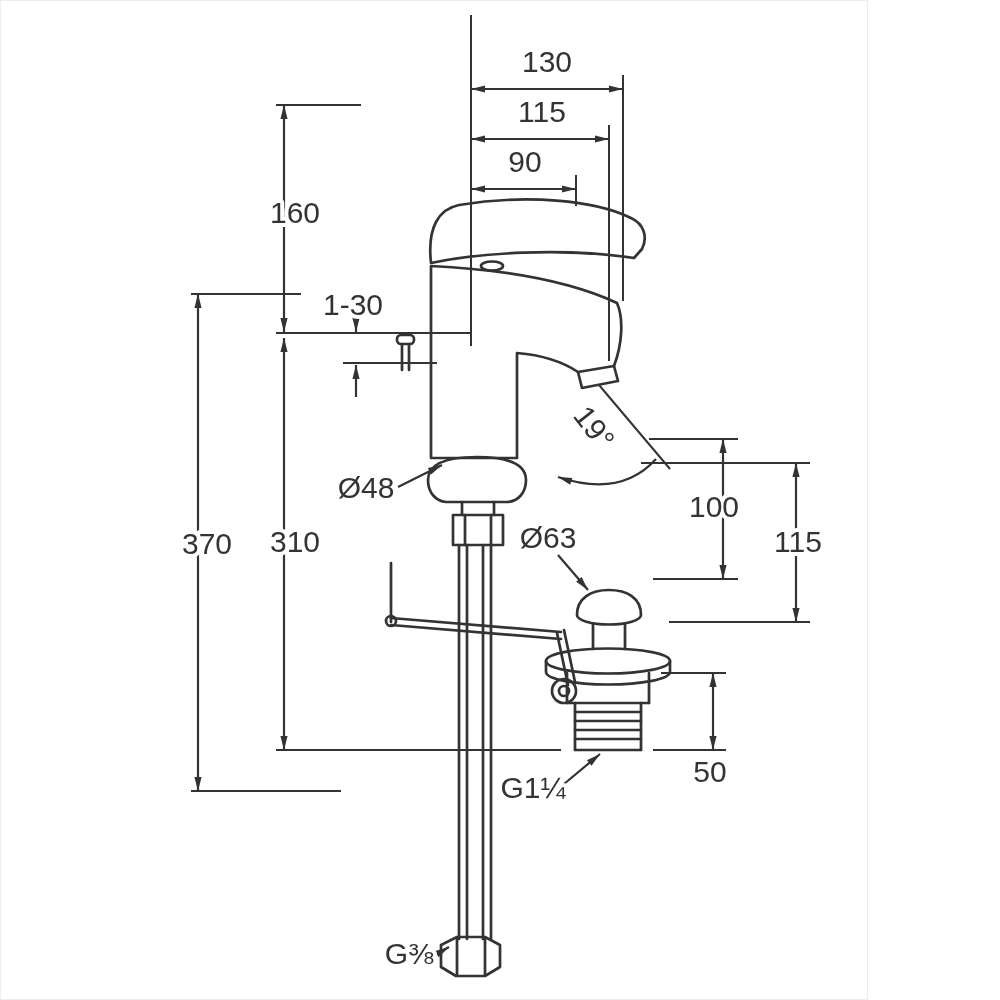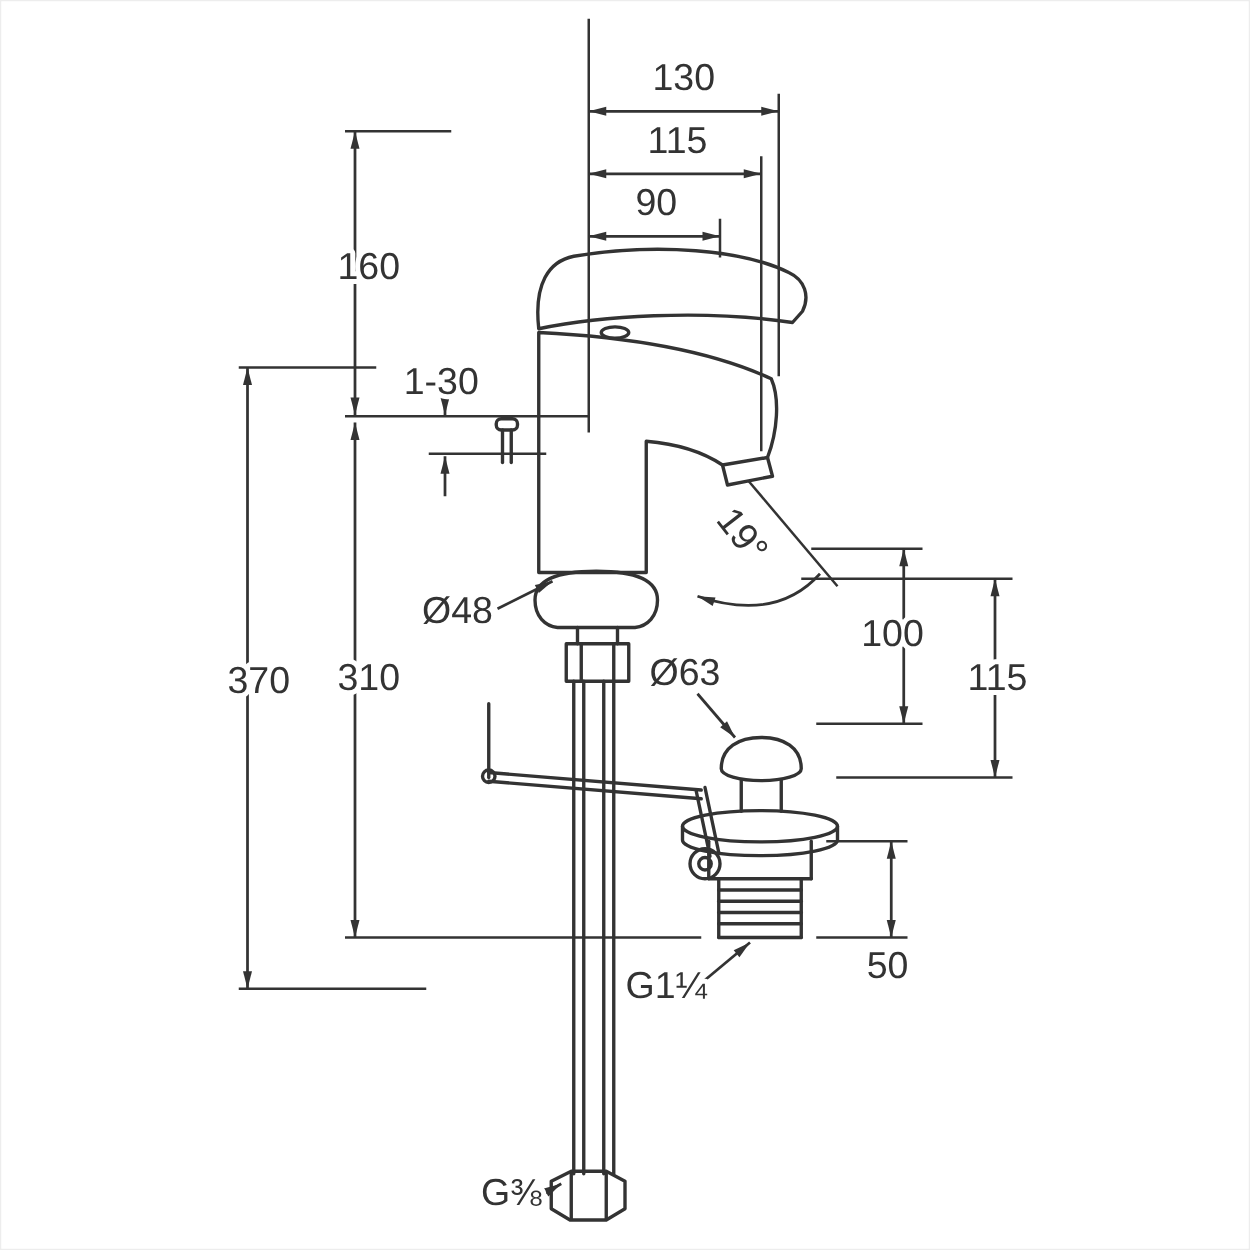--- a/index.html
+++ b/index.html
@@ -1,16 +1,16 @@
 <!DOCTYPE html>
 <html><head>
 <meta charset="utf-8">
 <style>
   html,body{margin:0;padding:0;background:#fff;}
-  .stage{position:relative;width:1000px;height:1000px;background:#ffffff;box-sizing:border-box;border:1px solid #ededed;}
+  .stage{position:relative;width:868px;height:1000px;background:#ffffff;box-sizing:border-box;border:1px solid #ededed;}
   svg{display:block;}
   .draw{stroke:#333333;stroke-width:2.7;fill:none;stroke-linejoin:round;stroke-linecap:round;}
   .dim{stroke:#333333;stroke-width:2.2;fill:none;}
   .ext{stroke:#333333;stroke-width:2;fill:none;}
   .dimtxt{font-family:"Liberation Sans","DejaVu Sans",sans-serif;font-size:30px;fill:#333333;
           stroke:#ffffff;stroke-width:8;paint-order:stroke;stroke-linejoin:round;text-anchor:middle;}
 </style>
 </head>
 <body>
 

